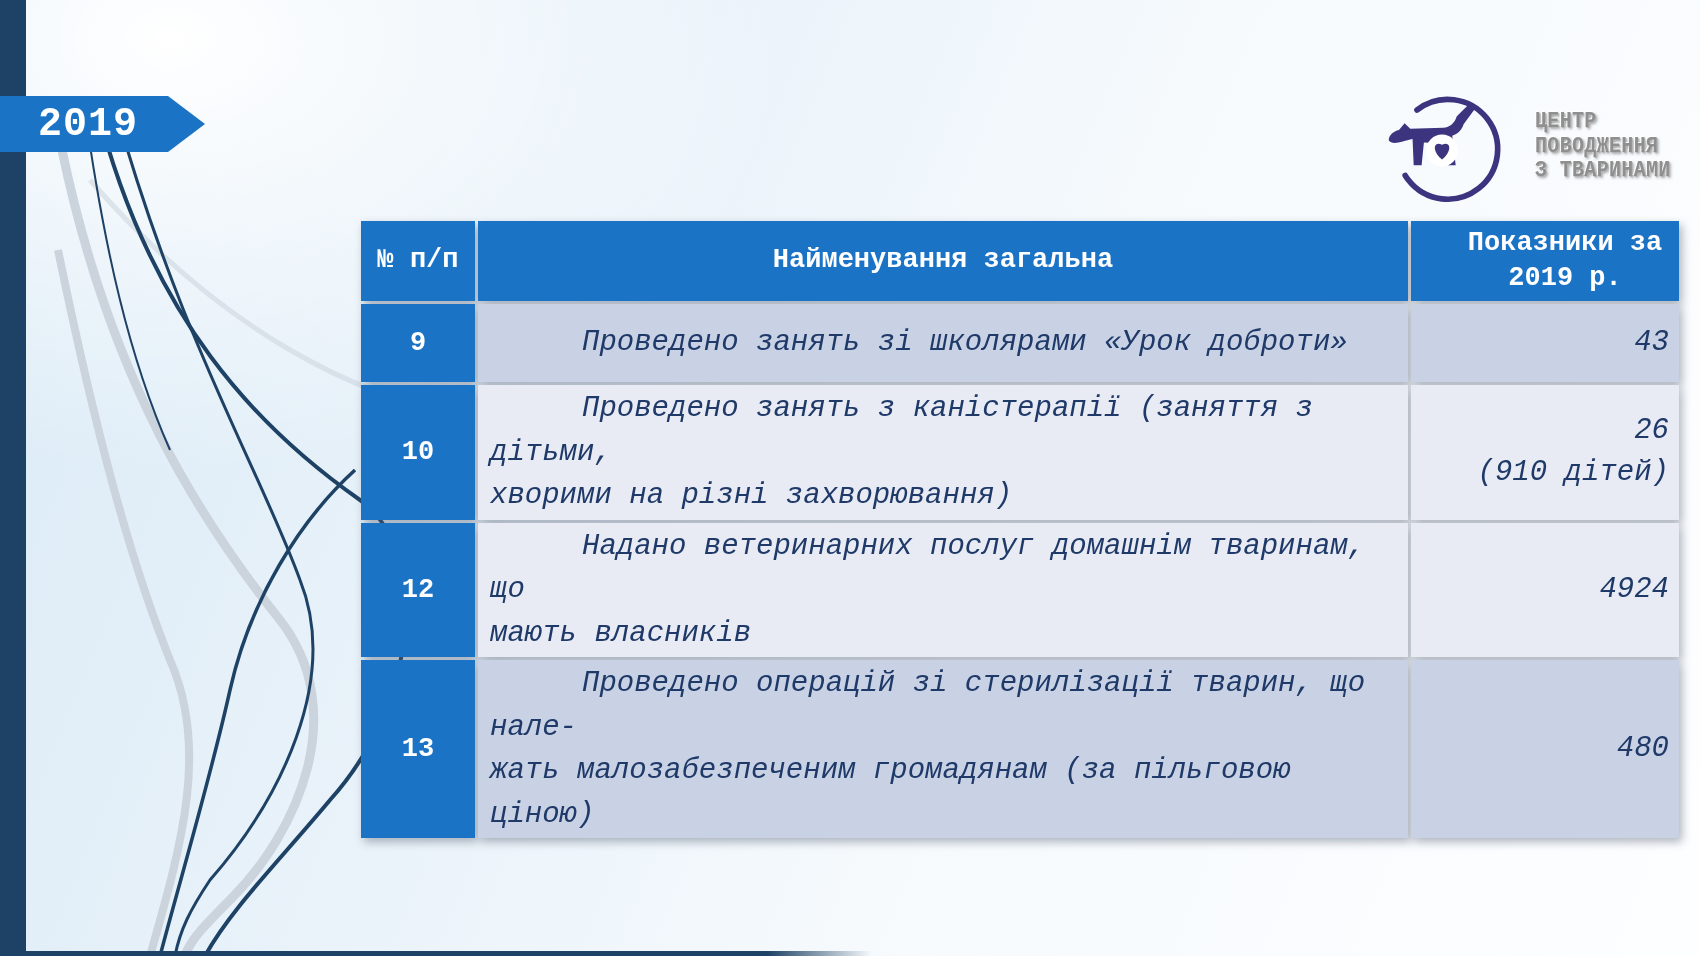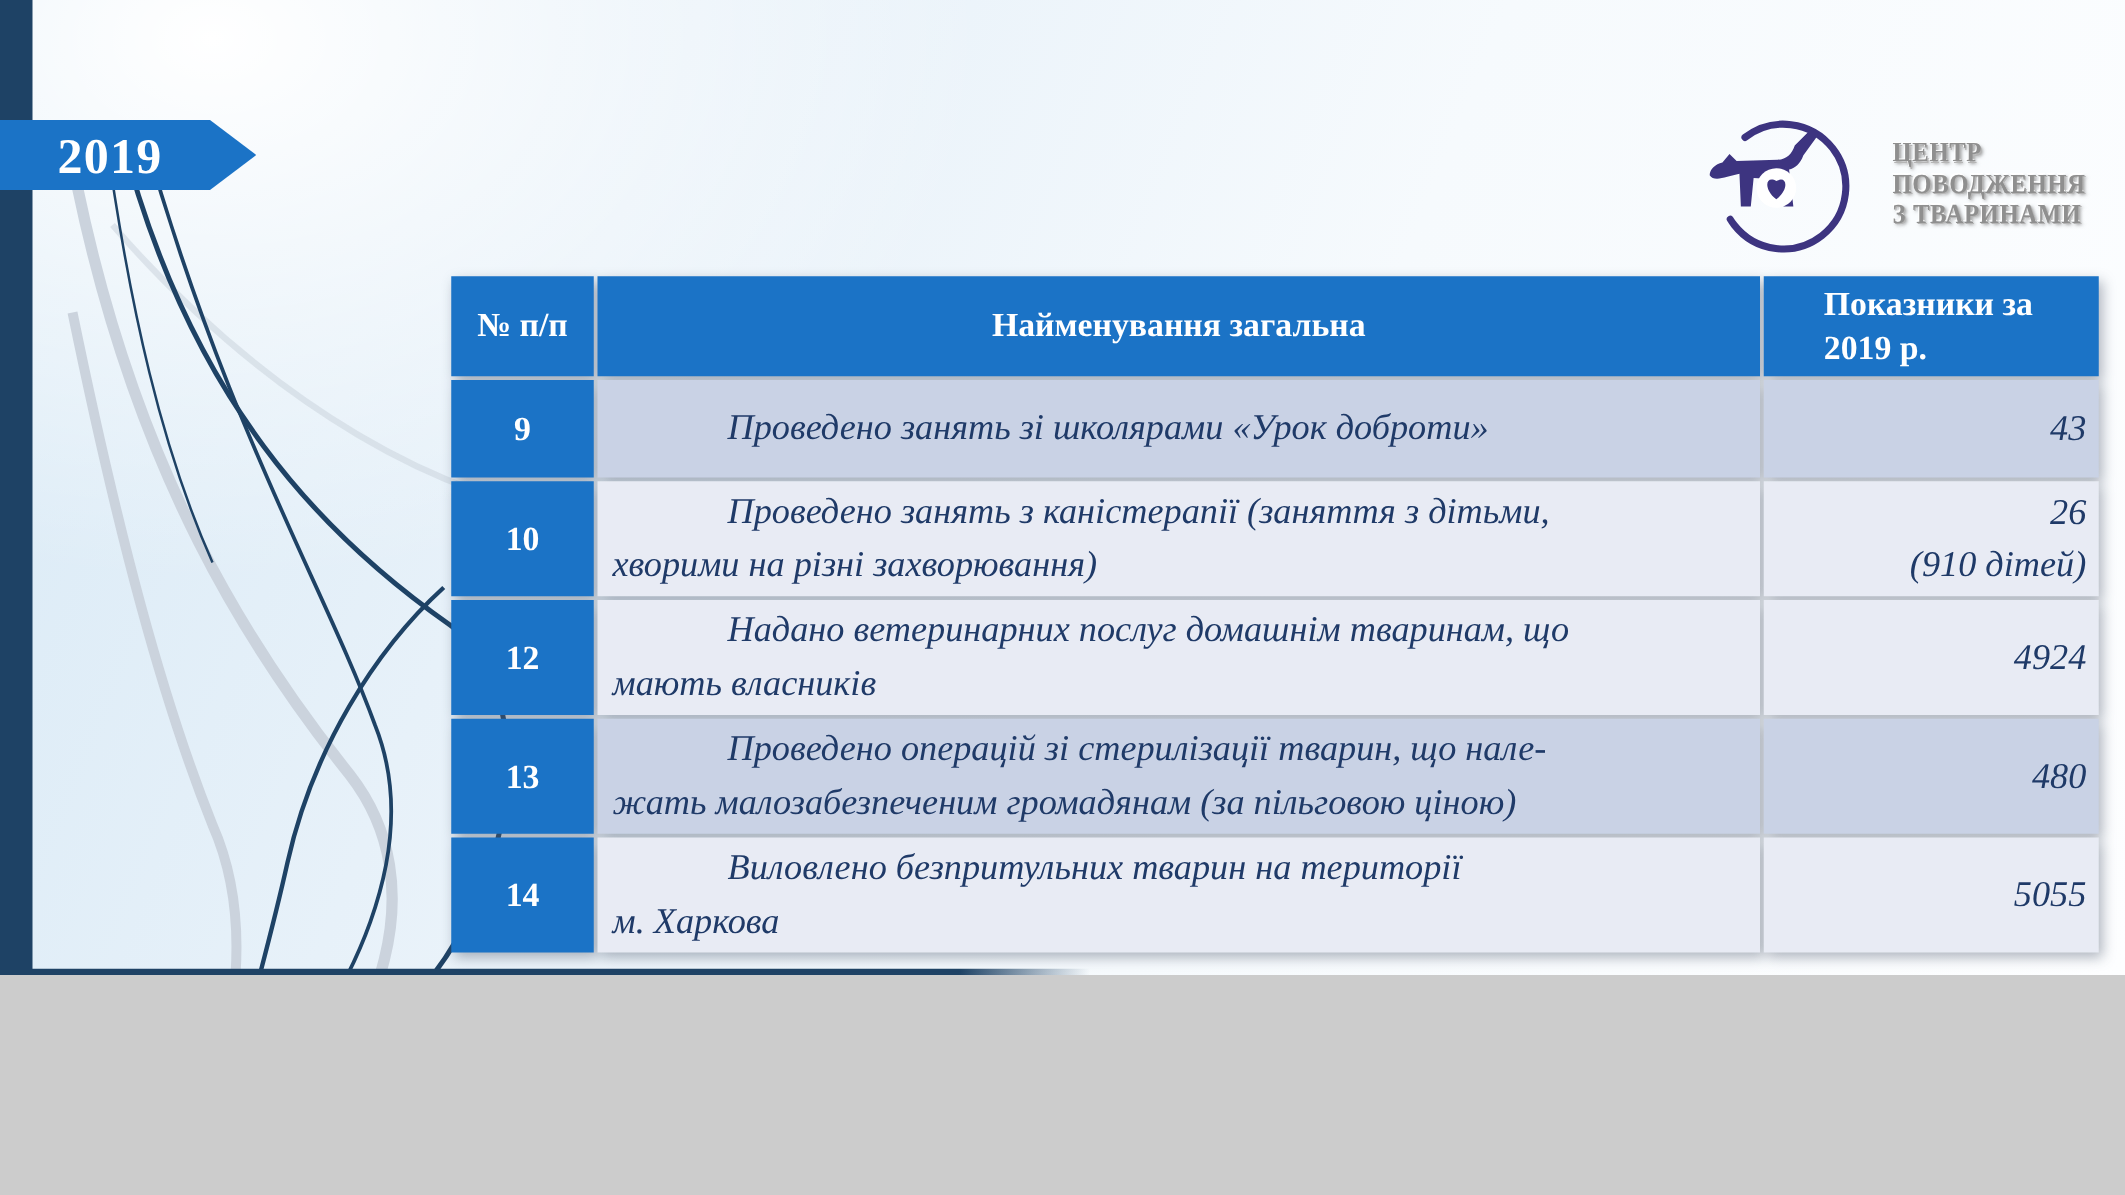--- a/index.html
+++ b/index.html
@@ -1,20 +1,20 @@
 <!DOCTYPE html>
 <html><head>
 <meta charset="utf-8">
 <style>
   html,body{margin:0;padding:0;background:#ccc;}
   .slide{
     position:relative;
-    width:1700px;height:780px;
+    width:1700px;height:956px;
     overflow:hidden;
-    font-family:Liberation Serif, serif;
+    font-family:Liberation Mono, monospace;
     background:
       radial-gradient(ellipse 1000px 700px at 10% 4%, #ffffff 0%, rgba(255,255,255,0) 62%),
       linear-gradient(112deg, #d9eaf6 0%, #e7f1f9 28%, #f6fafd 60%, #fdfeff 100%);
   }
   
   .left-bar{position:absolute;left:0;top:0;width:26px;height:956px;background:var(--navy,#1E4265);}
   
   .bottom-strip{position:absolute;left:0;bottom:0;width:872px;height:5px;
     background:linear-gradient(to right, var(--navy,#1E4265) 88%, rgba(30,66,101,0));}
   
@@ -46,21 +46,21 @@
     filter:drop-shadow(3px 4px 5px rgba(80,90,110,.45));
   }
   table.activities th, table.activities td{margin:0;}
   th.h-num{width:112px;}
   th.h-name{width:928px;}
   th.h-val{width:212px;}
   thead th{
     background:var(--accent,#1B73C6);color:#fff;font-weight:bold;font-size:27px;
     height:78px;vertical-align:middle;text-align:center;line-height:1.3;
   }
-  thead th.h-val{text-align:left;padding-right:8px;white-space:pre-wrap;padding-left:48px;}
+  thead th.h-val{text-align:center;padding-right:8px;white-space:pre-wrap;padding-left:48px;}
   tbody td.num{
     background:var(--accent,#1B73C6);color:#fff;font-weight:bold;font-size:27px;
     text-align:center;vertical-align:middle;
   }
   tbody td.name{
     font-style:italic;color:var(--text,#1F3A68);font-size:29px;line-height:1.5;
     padding:2px 12px;text-indent:92px;white-space:pre-wrap;vertical-align:middle;text-align:left;
   }
   tbody td.val{
     font-style:italic;color:var(--text,#1F3A68);font-size:29px;line-height:1.45;
@@ -137,22 +137,16 @@
     <td class="name">Надано ветеринарних послуг домашнім тваринам, що
 мають власників</td>
     <td class="val">4924</td>
   </tr>
         <tr class="dark">
     <td class="num">13</td>
     <td class="name">Проведено операцій зі стерилізації тварин, що нале-
 жать малозабезпеченим громадянам (за пільговою ціною)</td>
     <td class="val">480</td>
   </tr>
-        <tr class="light">
-    <td class="num">14</td>
-    <td class="name">Виловлено безпритульних тварин на території
-м. Харкова</td>
-    <td class="val">5055</td>
-  </tr>
       </tbody>
   </table>
 
 </div>
 
 </body></html>

